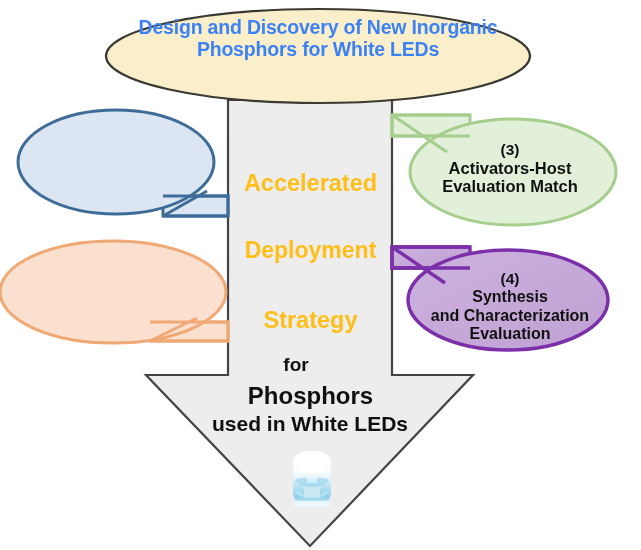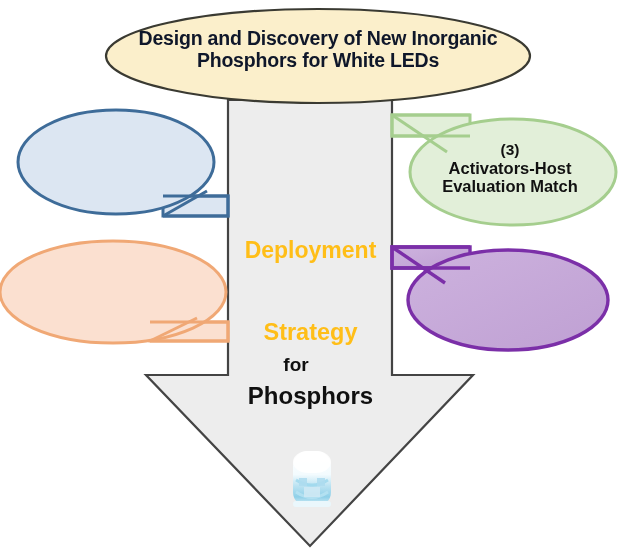--- a/index.html
+++ b/index.html
@@ -31,23 +31,23 @@
     text-align: center;
     line-height: 1.12;
     font-weight: bold;
     white-space: pre-line;
     pointer-events: none;
   }
 
   
   #title-text {
     left: 108px;
-    top: 28px;
+    top: 17px;
     width: 420px;
-    color: #0f172a;
+    color: #3b82f6;
     font-size: 19.5px;
     letter-spacing: -0.2px;
   }
 
   
   #col-structure {
     left: 228px;
     top: 109px;
     width: 165px;
     color: #FF0000;
@@ -63,21 +63,21 @@
   }
   #col-deployment {
     left: 228px;
     top: 238px;
     width: 165px;
     color: #FFBE18;
     font-size: 23px;
   }
   #col-strategy {
     left: 228px;
-    top: 319px;
+    top: 307px;
     width: 165px;
     color: #FFBE18;
     font-size: 23.5px;
   }
   #col-for {
     left: 228px;
     top: 354px;
     width: 136px;
     color: #101010;
     font-size: 19px;
@@ -181,28 +181,36 @@
       <rect x="317" y="478" width="8" height="8" fill="#AEDCEE" opacity="0.9"></rect>
       <rect x="293" y="501" width="38" height="6" rx="3" fill="#EAF7FC"></rect>
     </g>
   </svg>
 
   <div class="layer">
 
     <div class="txt" id="title-text">Design and Discovery of New Inorganic
 Phosphors for White LEDs</div>
 
+    <div class="txt" id="col-accelerated">Accelerated</div>
     <div class="txt" id="col-deployment">Deployment</div>
     <div class="txt" id="col-strategy">Strategy</div>
     <div class="txt" id="col-for">for</div>
     <div class="txt" id="col-phosphors">Phosphors</div>
+    <div class="txt" id="col-usedin">used in White LEDs</div>
 
 
 
     <div class="callout-label" id="cal3-text">
       <span class="callout-num-line">(3)</span>
       <span>Activators-Host
 Evaluation Match</span>
     </div>
 
+    <div class="callout-label" id="cal4-text">
+      <span class="callout-num-line">(4)</span>
+      <span>Synthesis
+and Characterization
+Evaluation</span>
+    </div>
 
   </div>
 </div>
 
 </body></html>

